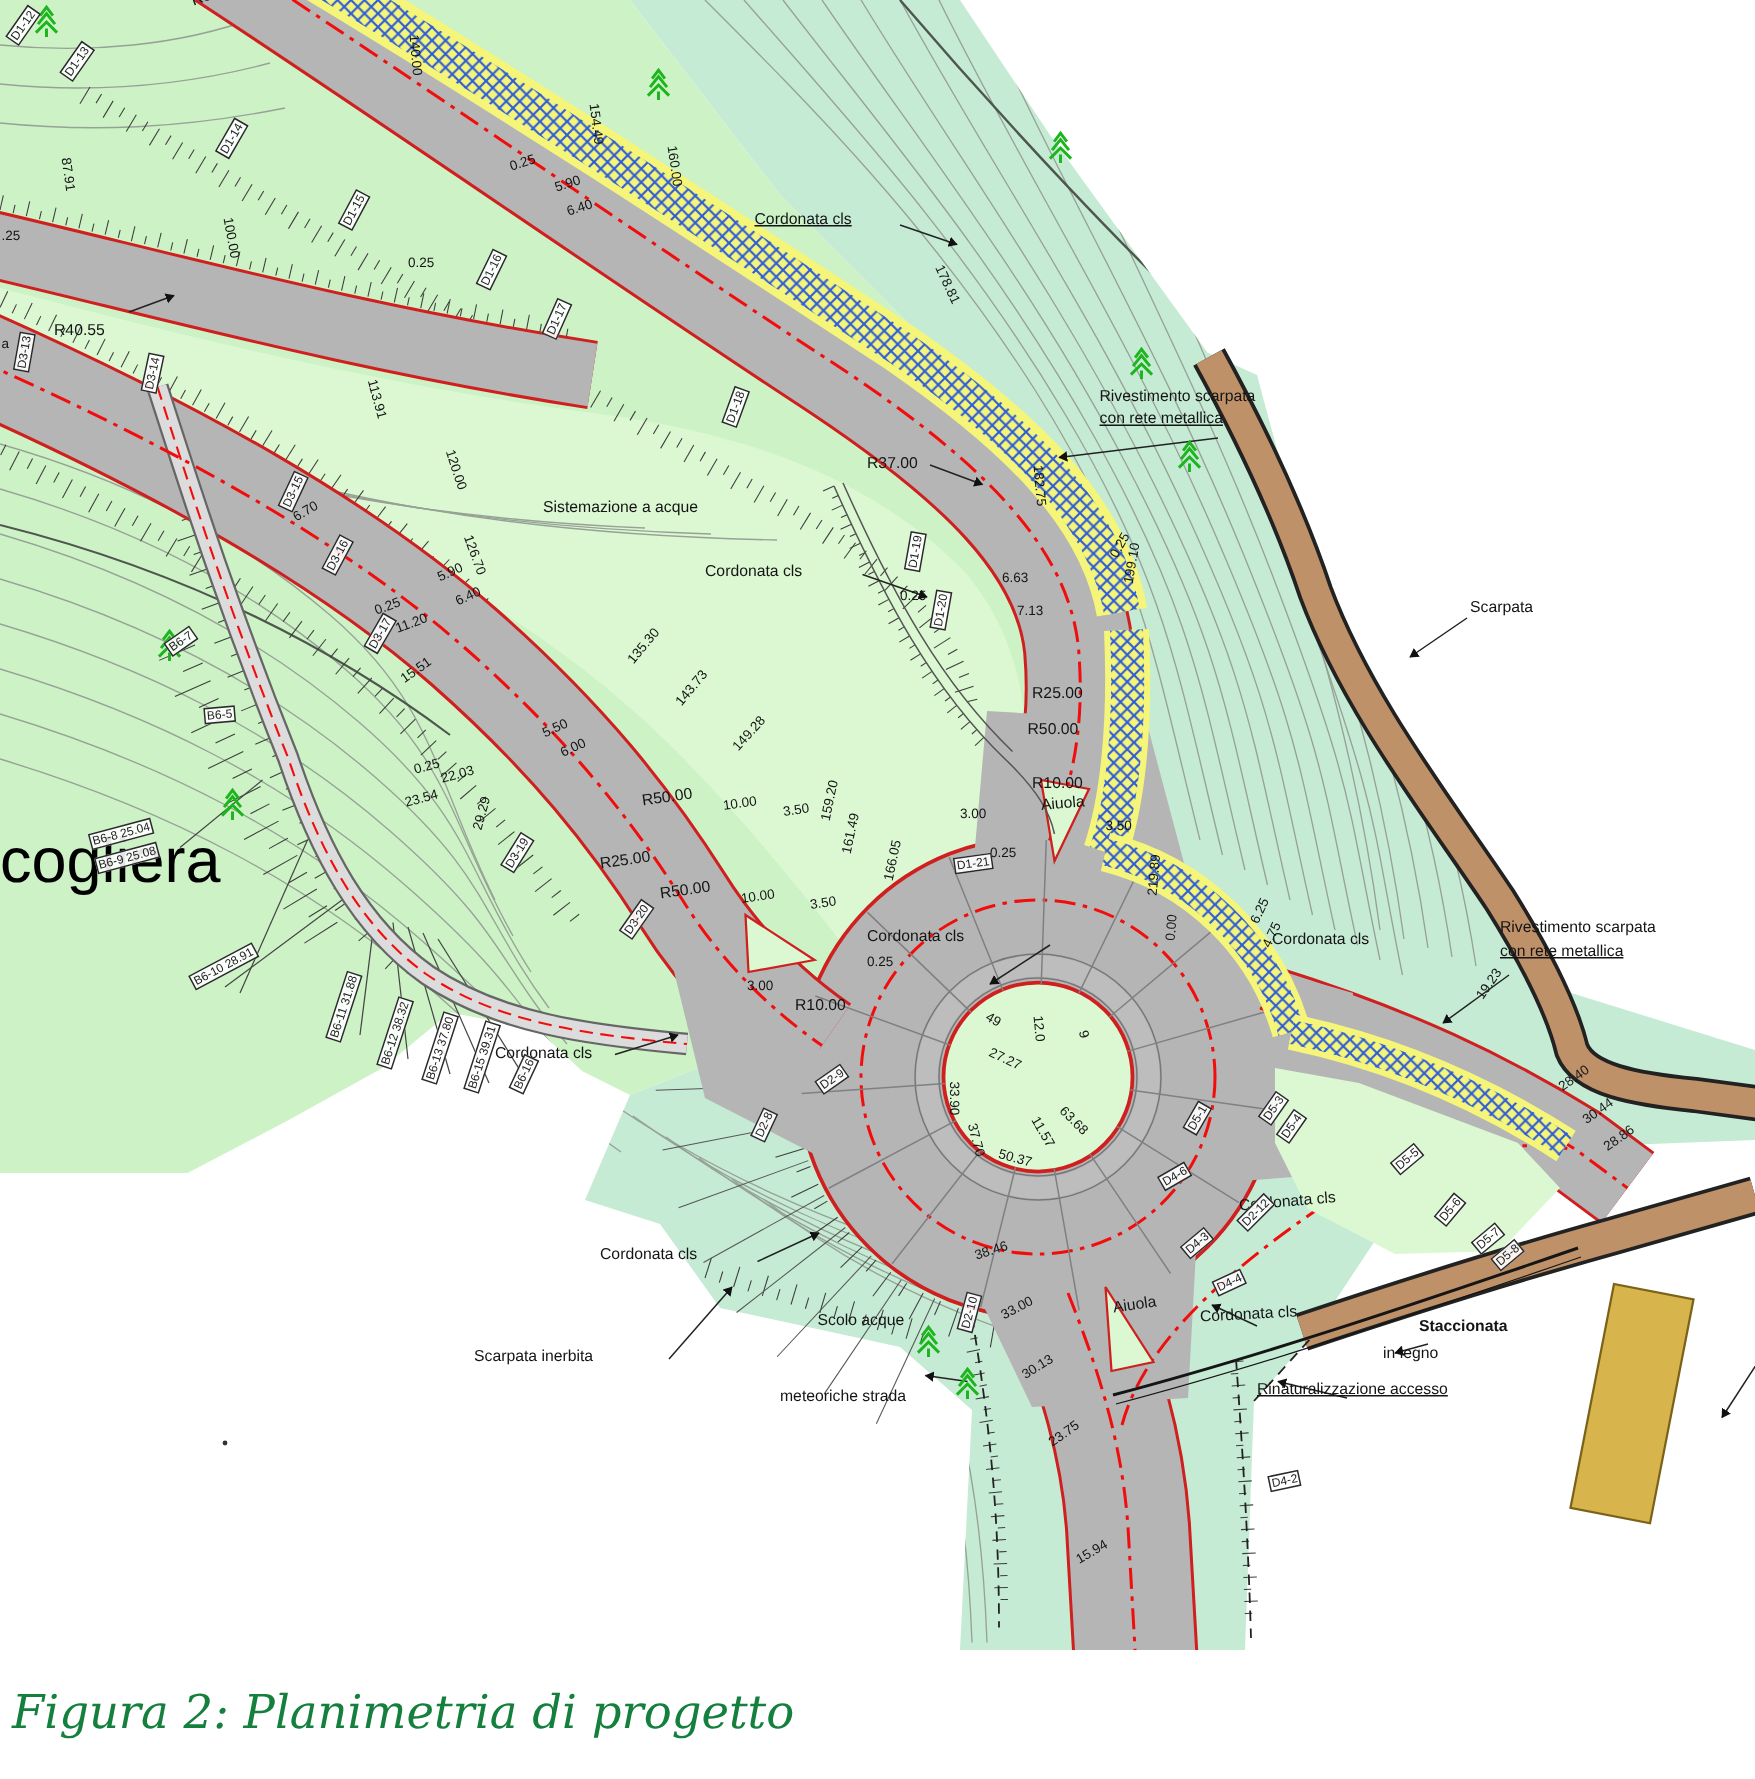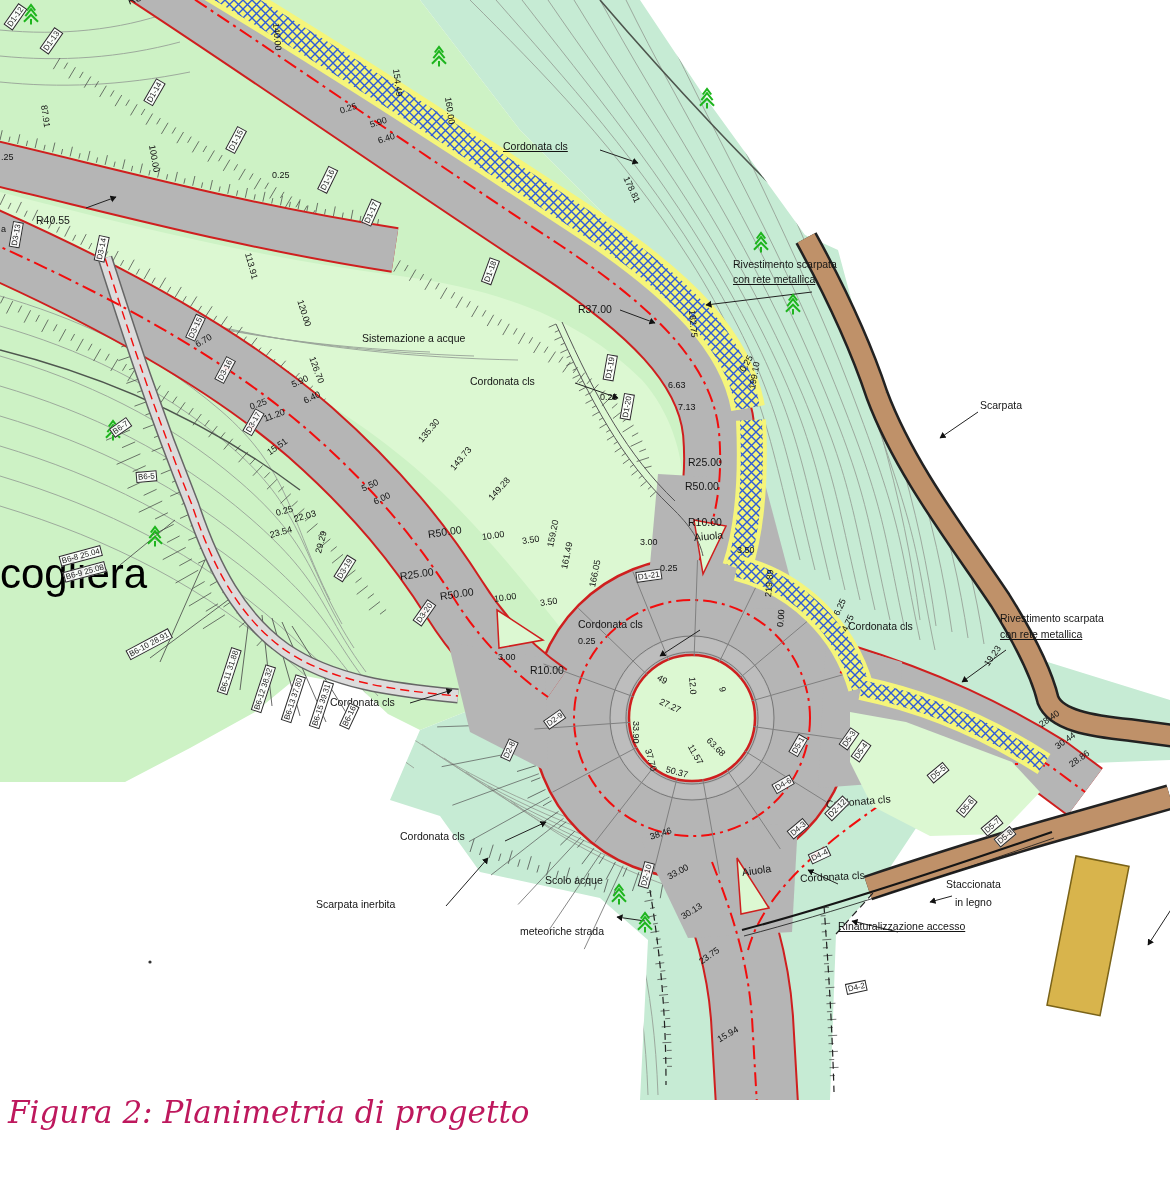--- a/index.html
+++ b/index.html
@@ -8,22 +8,22 @@
   .map{position:relative;width:1170px;height:1100px;overflow:hidden;background:#fff;}
   .map svg{position:absolute;left:0;top:0;}
   #labels{position:absolute;left:0;top:0;width:1170px;height:1100px;pointer-events:none;}
   .lb{position:absolute;font-size:10.5px;color:#141414;white-space:nowrap;
       transform-origin:0 50%;line-height:12px;}
   .lb.s{font-size:9px;line-height:10px;}
   .lb.u{text-decoration:underline;}
   .lb.b{font-size:8px;line-height:9px;border:1px solid #2a2a2a;background:rgba(255,255,255,.9);
         padding:0 1px;color:#222;}
   .lb.big{font-size:42px;line-height:44px;color:#000;font-weight:400;letter-spacing:0;}
-  .caption{position:absolute;left:8px;top:1094px;font-family:"DejaVu Serif","Liberation Serif",serif;
-           font-style:italic;font-size:31px;color:#be185d;}
+  .caption{position:absolute;left:8px;top:1124px;font-family:"DejaVu Serif","Liberation Serif",serif;
+           font-style:italic;font-size:31px;color:#15803d;}
 </style>
 </head>
 <body>
 
 <div class="page">
   <div class="map">
     <svg id="plan" width="1170" height="1100" viewBox="0 0 1170 1100">
       <defs>
         <pattern id="xh" width="9" height="9" patternUnits="userSpaceOnUse">
           <rect width="9" height="9" style="fill:var(--hatch_yellow)"></rect>
@@ -730,22 +730,22 @@
         <div class="lb" style="left: 545px; top: 874px;">Scolo acque</div>
         <div class="lb" style="left: 520px; top: 925px;">meteoriche strada</div>
         <div class="lb" style="left: 400px; top: 830px;">Cordonata cls</div>
         <div class="lb s" style="left: 650px; top: 832px; transform: rotate(-18deg);">38.46</div>
         <div class="lb s" style="left: 668px; top: 872px; transform: rotate(-28deg);">33.00</div>
         <div class="lb s" style="left: 682px; top: 912px; transform: rotate(-32deg);">30.13</div>
         <div class="lb s" style="left: 700px; top: 957px; transform: rotate(-35deg);">23.75</div>
         <div class="lb s" style="left: 718px; top: 1035px; transform: rotate(-30deg);">15.94</div>
         <div class="lb" style="left: 742px; top: 866px; transform: rotate(-8deg);">Aiuola</div>
         <div class="lb" style="left: 800px; top: 872px; transform: rotate(-3deg);">Cordonata cls</div>
-        <div class="lb" style="left: 946px; top: 878px;">Staccionata</div>
-        <div class="lb" style="left: 955px; top: 896px;">in legno</div>
+        <div class="lb" style="left: 946px; top: 878px; font-weight: bold;">Staccionata</div>
+        <div class="lb" style="left: 922px; top: 896px;">in legno</div>
         <div class="lb u" style="left: 838px; top: 920px;">Rinaturalizzazione accesso</div>
         <div class="lb" style="left: 848px; top: 620px;">Cordonata cls</div>
         <div class="lb" style="left: 826px; top: 798px; transform: rotate(-5deg);">Cordonata cls</div>
         <div class="lb" style="left: 1000px; top: 612px;">Rivestimento scarpata</div>
         <div class="lb u" style="left: 1000px; top: 628px;">con rete metallica</div>
         <div class="lb s" style="left: 836px; top: 610px; transform: rotate(-65deg);">6.25</div>
         <div class="lb s" style="left: 844px; top: 626px; transform: rotate(-65deg);">4.75</div>
         <div class="lb s" style="left: 986px; top: 660px; transform: rotate(-55deg);">19.23</div>
         <div class="lb s" style="left: 1040px; top: 720px; transform: rotate(-35deg);">28.40</div>
         <div class="lb s" style="left: 1056px; top: 742px; transform: rotate(-35deg);">30.44</div>

